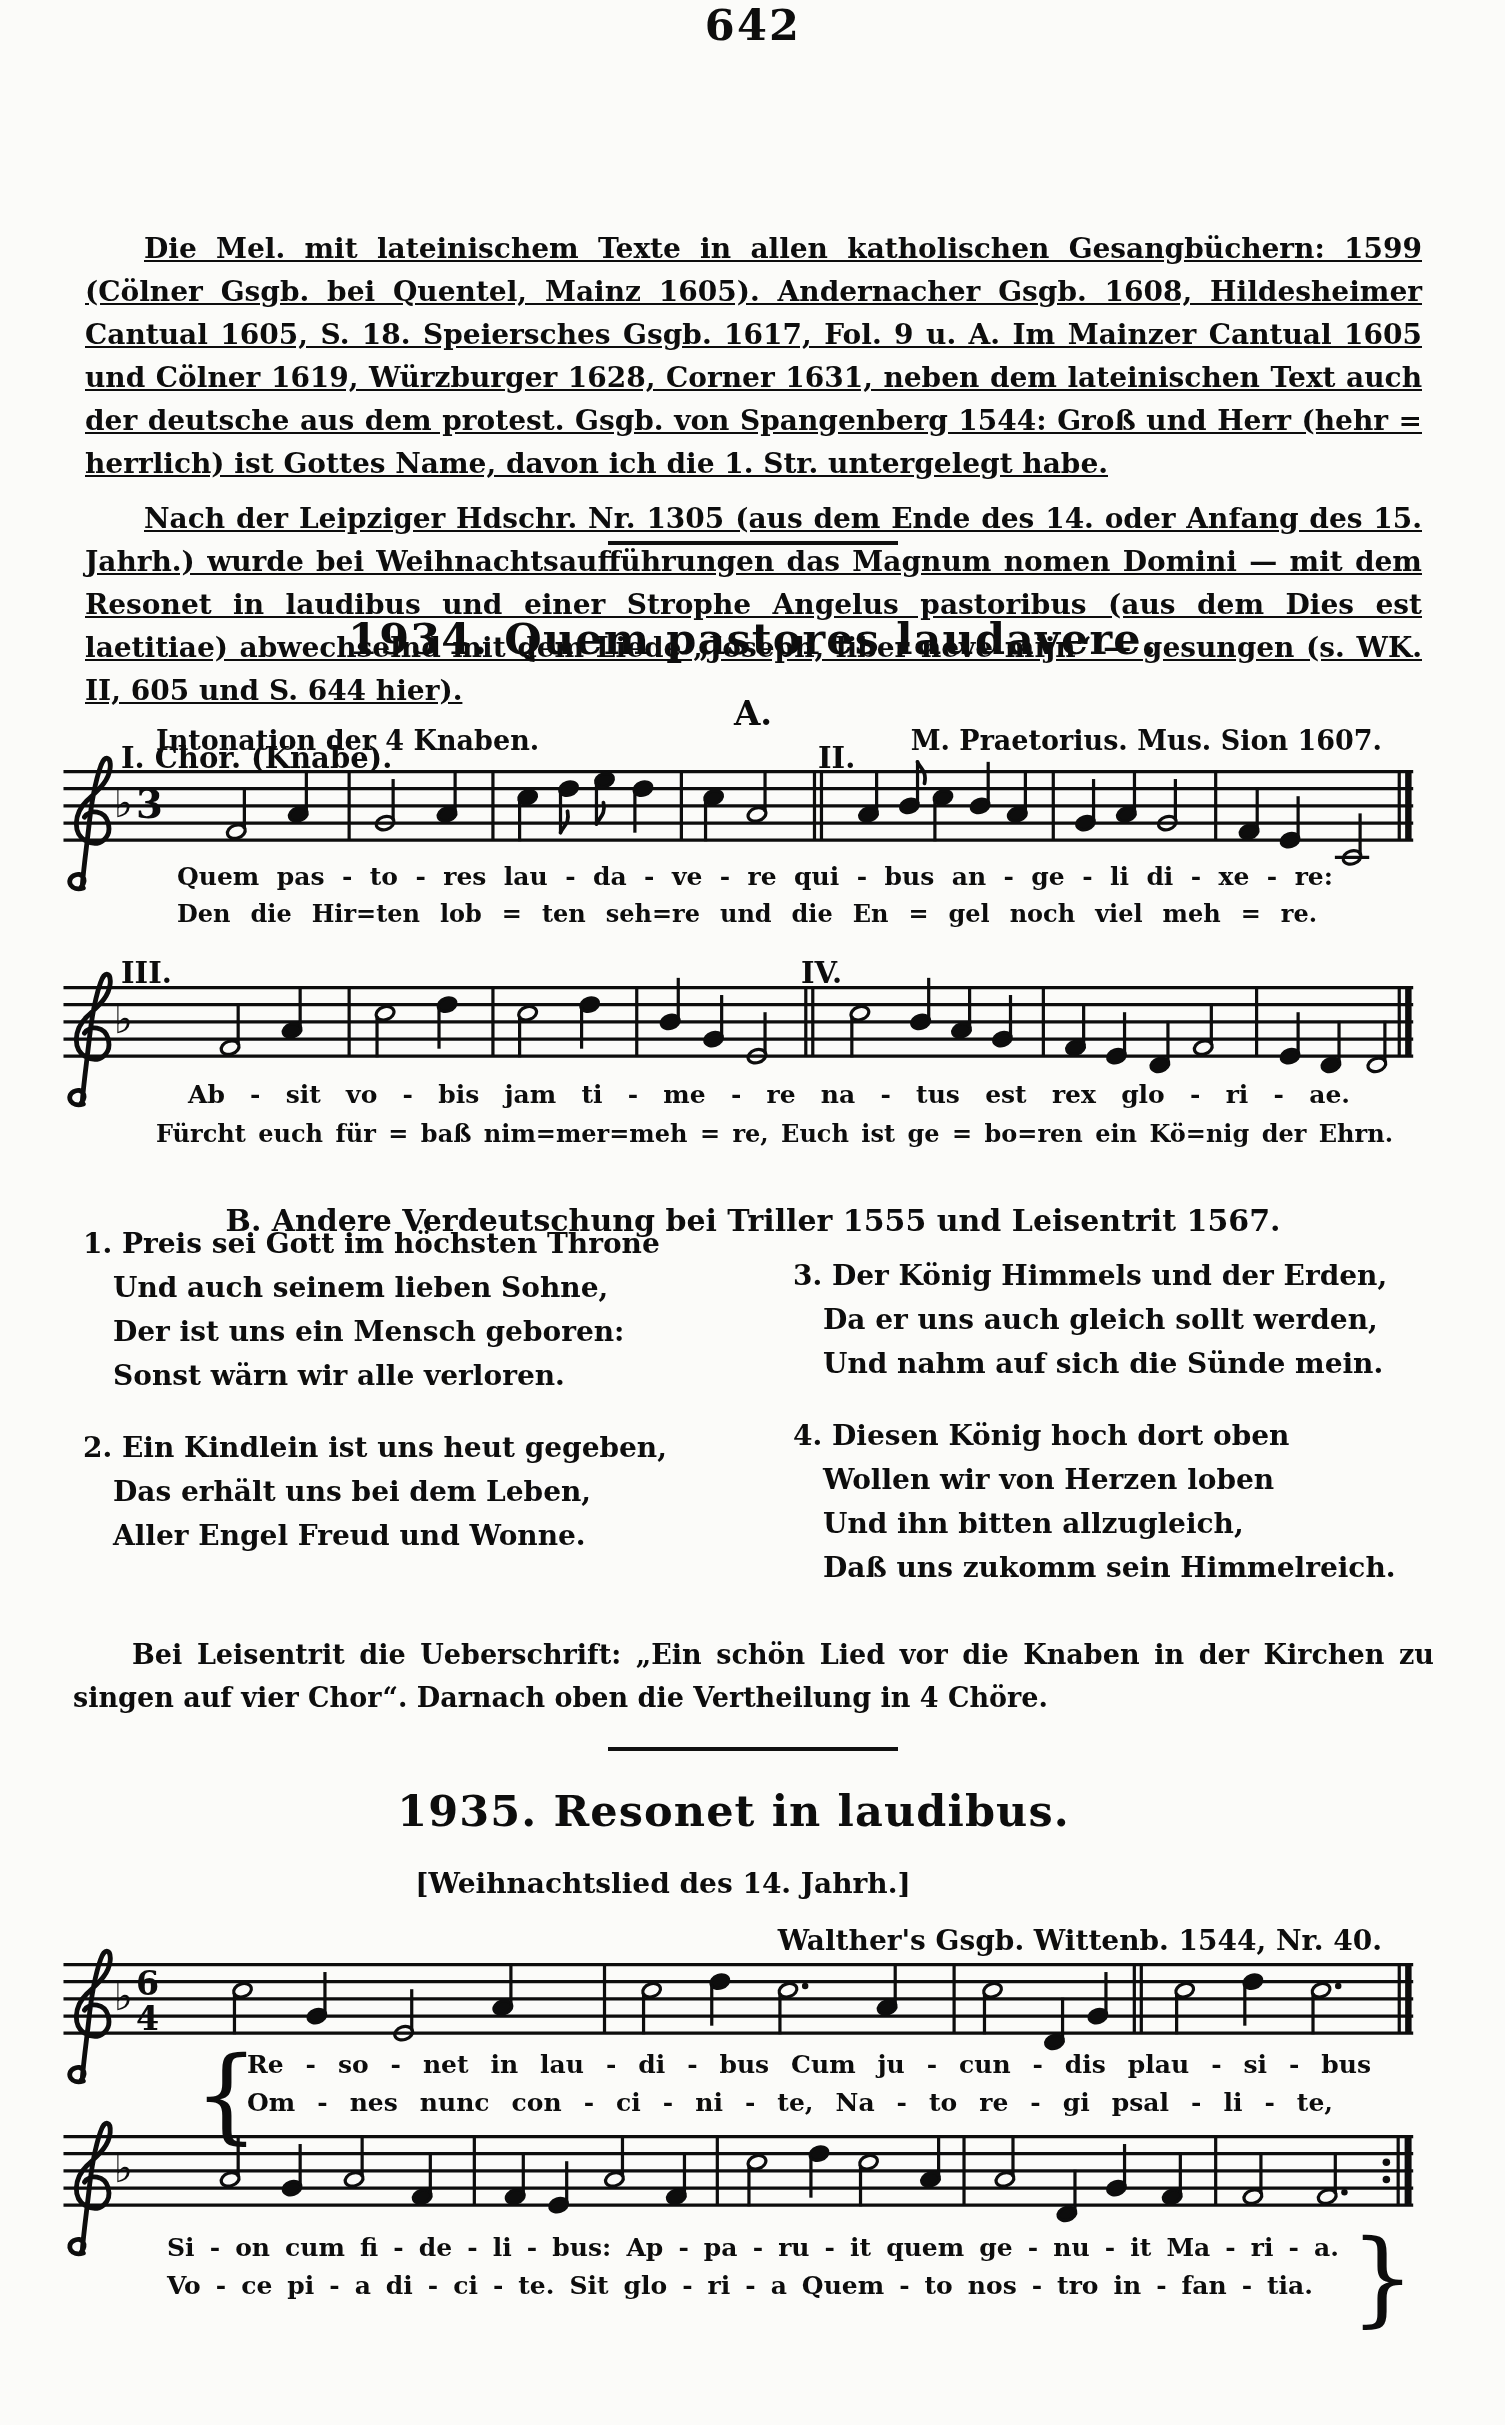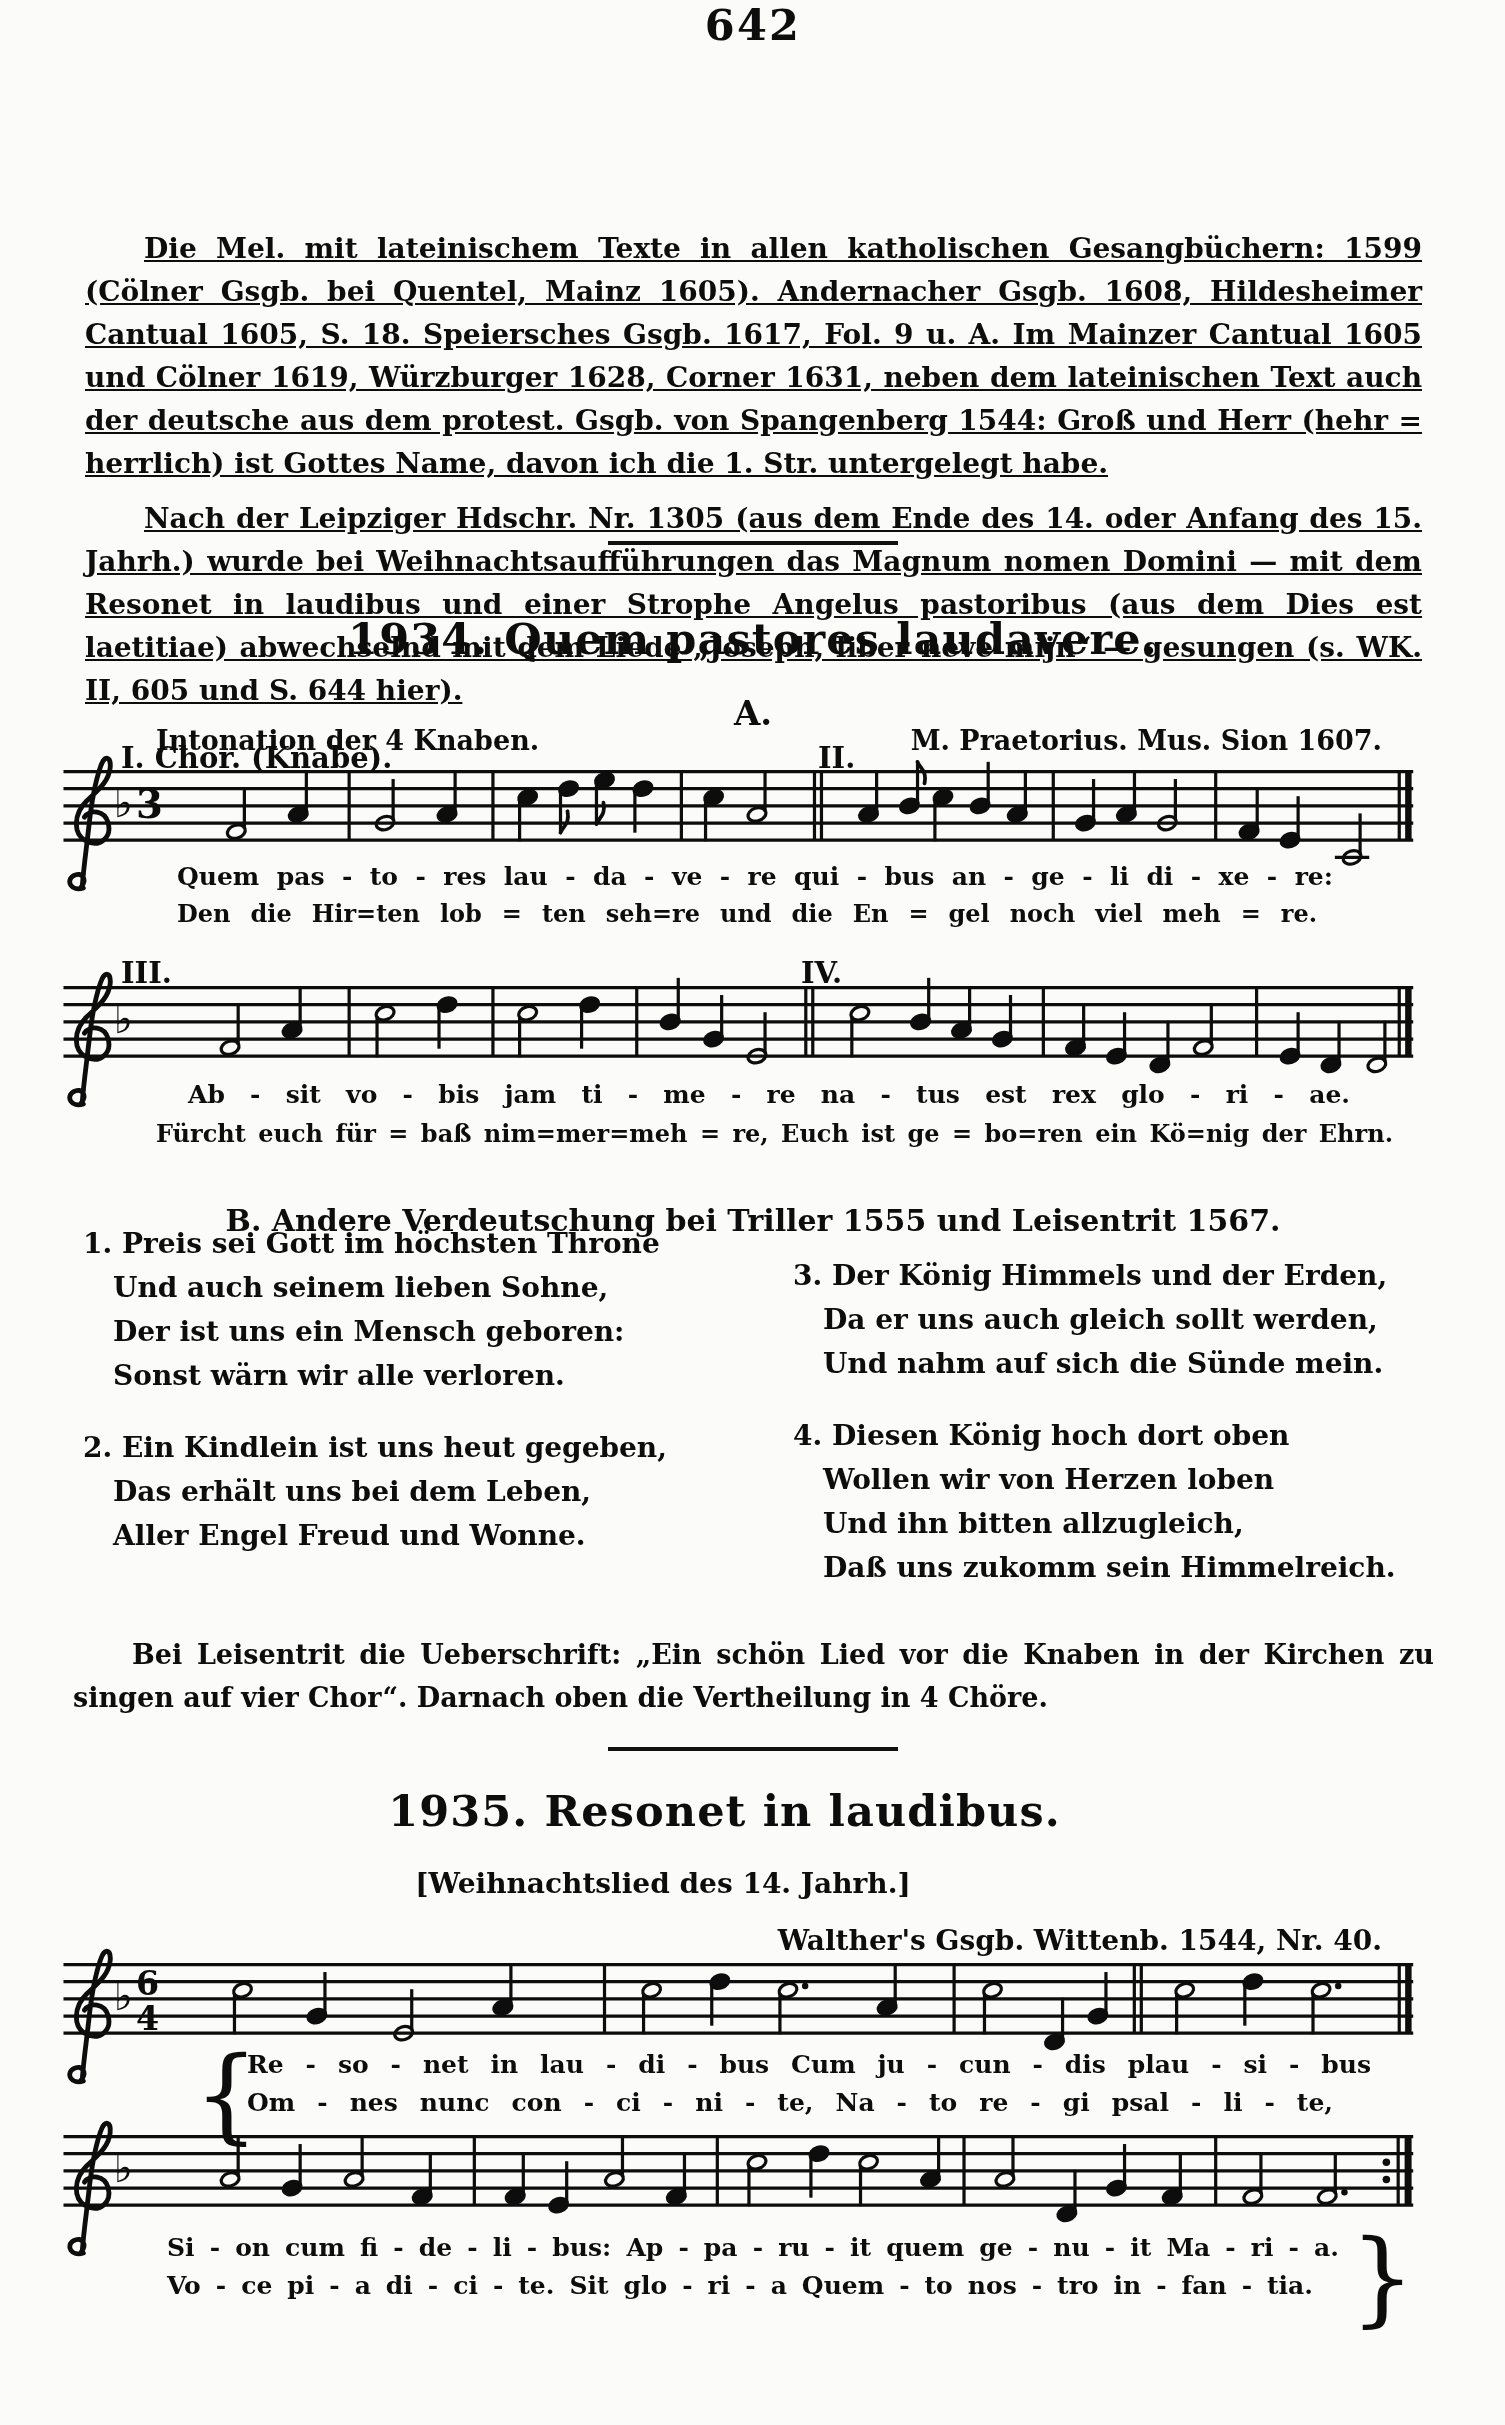--- a/index.html
+++ b/index.html
@@ -217,21 +217,21 @@
       <div class="vline cont">Daß uns zukomm sein Himmelreich.</div>
     </div>
   </div>
 
 <div class="abs footnote" style="left:73px;top:1633px;width:1361px;">
   <p>Bei Leisentrit die Ueberschrift: „Ein schön Lied vor die Knaben in der Kirchen zu singen auf vier Chor“.  Darnach oben die Vertheilung in 4 Chöre.</p>
 </div>
 
 <div class="abs rule" style="left:608px;top:1747px;width:290px;"></div>
 
-<div class="abs c hymntitle" style="left:0;top:1786px;width:1449px;">1935.  Resonet in laudibus.</div>
+<div class="abs c hymntitle" style="left:9px;top:1786px;width:1449px;">1935.  Resonet in laudibus.</div>
 
 <div class="abs c subtitle" style="left:0;top:1867px;width:1326px;">[Weihnachtslied des 14. Jahrh.]</div>
 
 <div class="abs attrib" style="right:124px;top:1924px;">Walther's Gsgb. Wittenb. 1544, Nr. 40.</div>
 
 <svg class="staff" style="top:1935px;" viewBox="0 0 2540 300">
     <line x1="15" y1="55" x2="2530" y2="55" stroke="#0d0d0d" stroke-width="6"></line>
     <line x1="15" y1="87" x2="2530" y2="87" stroke="#0d0d0d" stroke-width="6"></line>
     <line x1="15" y1="119" x2="2530" y2="119" stroke="#0d0d0d" stroke-width="6"></line>
     <line x1="15" y1="151" x2="2530" y2="151" stroke="#0d0d0d" stroke-width="6"></line>

